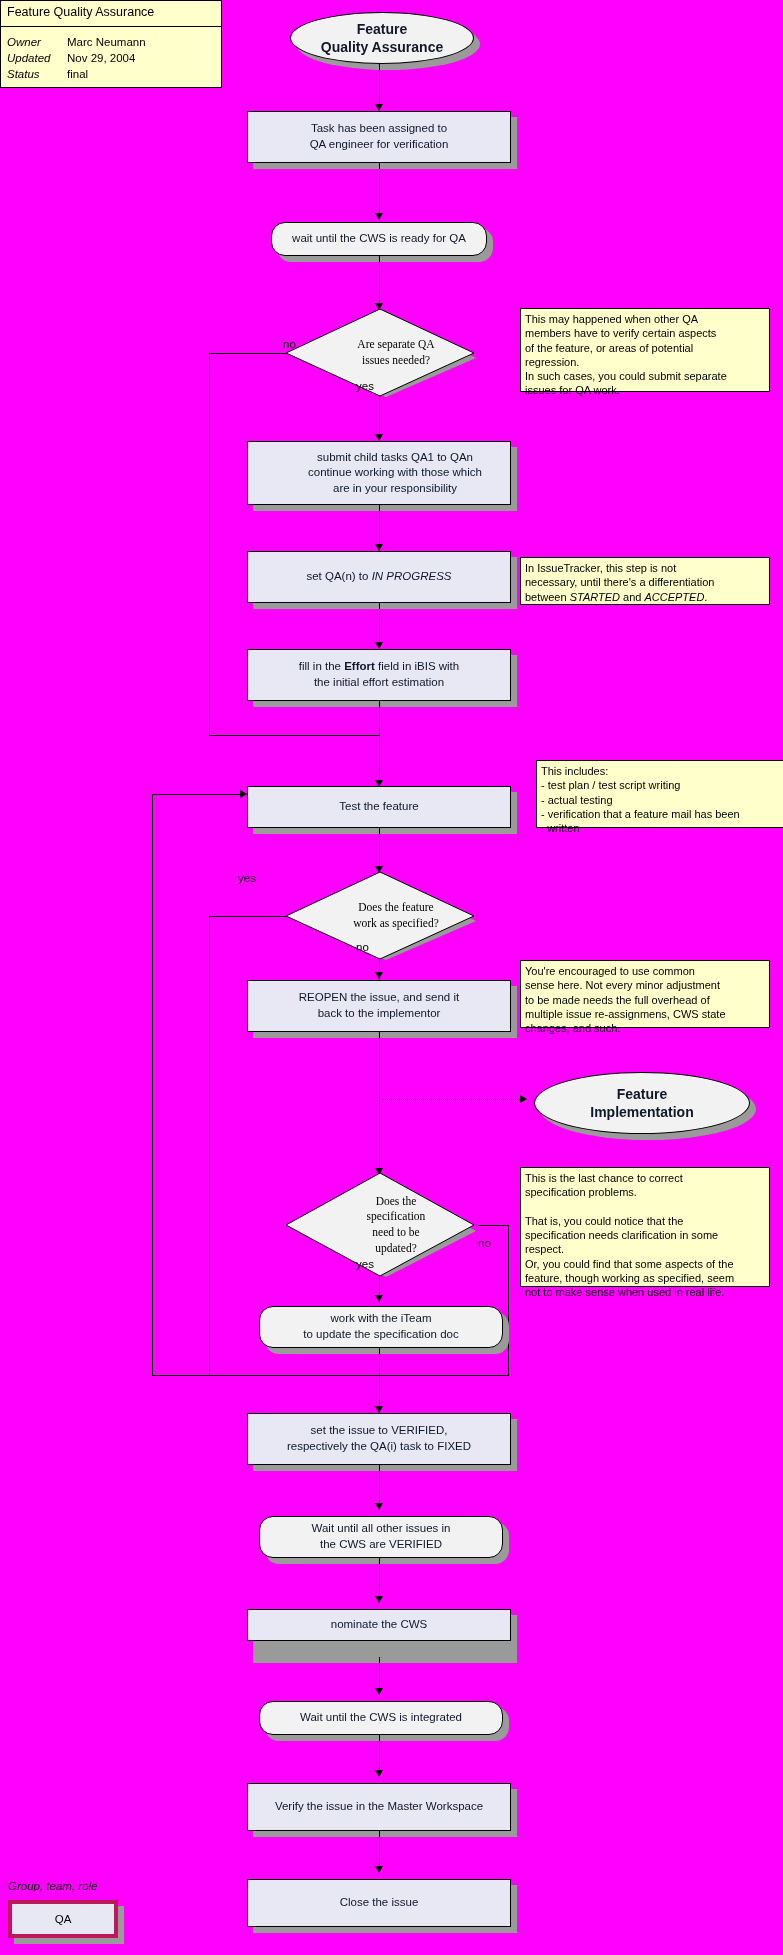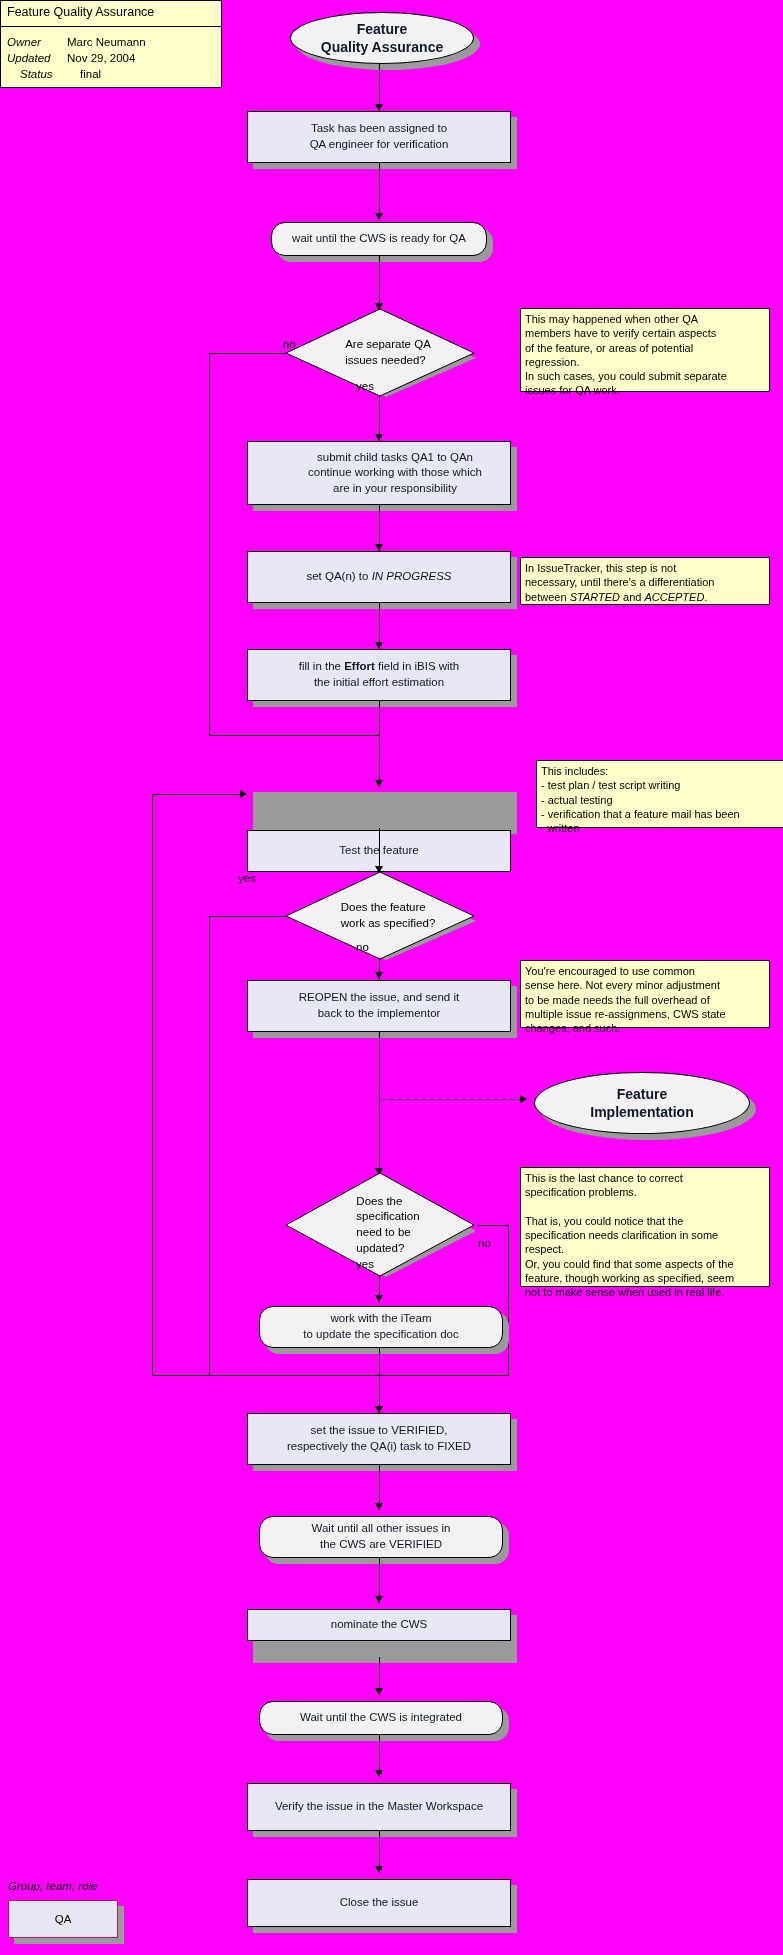--- a/index.html
+++ b/index.html
@@ -89,30 +89,31 @@
     position: absolute;
   }
   .diamond-shape {
     position: absolute;
     left: 0; top: 0;
     width: 100%;
     height: 100%;
   }
   .diamond-label {
     position: absolute;
-    left: 8px; top: 0;
+    left: 16px; top: 0;
     width: 100%;
     height: 100%;
     display: flex;
     align-items: center;
     justify-content: center;
-    text-align: left;
+    text-align: center;
     font-size: 11.5px;
     line-height: 1.35;
     color: #000;
+    font-family: Liberation Serif, serif;
   }
   
   .note {
     position: absolute;
     background: #FFFFCC;
     border: 1px solid #000;
     box-sizing: border-box;
     font-size: 11px;
     line-height: 1.3;
     padding: 3px 4px;
@@ -158,21 +159,21 @@
   
   .legend-title {
     position: absolute;
     font-size: 11.5px;
     font-style: italic;
     color: #000;
   }
   .legend-box {
     position: absolute;
     background: #E8E8F5;
-    border: 1px solid #be185d;
+    border: 4px solid #be185d;
     box-sizing: border-box;
     display: flex;
     align-items: center;
     justify-content: center;
     font-size: 11.5px;
   }
 </style>
 </head>
 <body>
 
@@ -182,21 +183,21 @@
     <div class="info-title">Feature Quality Assurance</div>
     <div class="info-rule"></div>
     <div class="info-row" style="left:6px; top:35px; width:200px; height:14px;">
       <span class="k">Owner</span>
       <span class="v">Marc Neumann</span>
     </div>
     <div class="info-row" style="left:6px; top:51px; width:200px; height:14px;">
       <span class="k">Updated</span>
       <span class="v">Nov 29, 2004</span>
     </div>
-    <div class="info-row" style="left:19px; top:67px; width:200px; height:14px;text-align:center;">
+    <div class="info-row" style="left:6px; top:67px; width:200px; height:14px;text-align:center;">
       <span class="k">Status</span>
       <span class="v">final</span>
     </div>
   </div>
 
   <div class="shadow" style="left:296px; top:18px; width:184px; height:52px; border-radius:50%/50%;"></div>
   <div class="node terminator" style="left:290px; top:12px; width:184px; height:52px; white-space:pre-line;">Feature
 Quality Assurance</div>
 
   <div class="line v" style="left:379px; top:64px; height:43px;"></div>
@@ -263,21 +264,21 @@
 
   <div class="line v" style="left:379px; top:701px; height:34px;"></div>
   <div class="line v" style="left:379px; top:735px; height:51px;"></div>
   <div class="arrow-down" style="left:375px; top:780px;"></div>
 
   <div class="note" style="left:520px; top:557px; width:250px; height:48px;"><span>In IssueTracker, this step is not
 necessary, until there's a differentiation
 between </span><i>STARTED</i><span> and </span><i>ACCEPTED</i><span>.</span></div>
 
   <div class="shadow" style="left:253px; top:792px; width:264px; height:42px;"></div>
-  <div class="node rect" style="left:247px; top:786px; width:264px; height:42px;margin-top:44px;">Test the feature</div>
+  <div class="node rect" style="left:247px; top:786px; width:264px; height:42px;">Test the feature</div>
 
   <div class="note" style="left:536px; top:760px; width:250px; height:68px;">This includes:
 - test plan / test script writing
 - actual testing
 - verification that a feature mail has been
   written</div>
 
   <div class="line v" style="left:379px; top:828px; height:42px;"></div>
   <div class="arrow-down" style="left:375px; top:866px;"></div>
 

